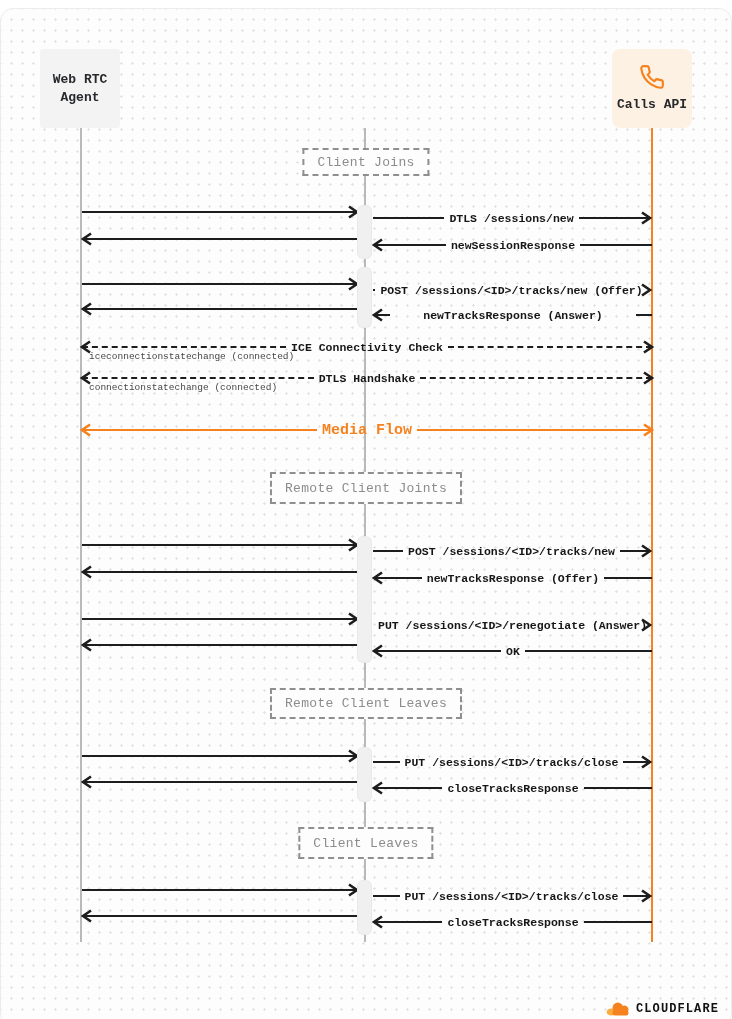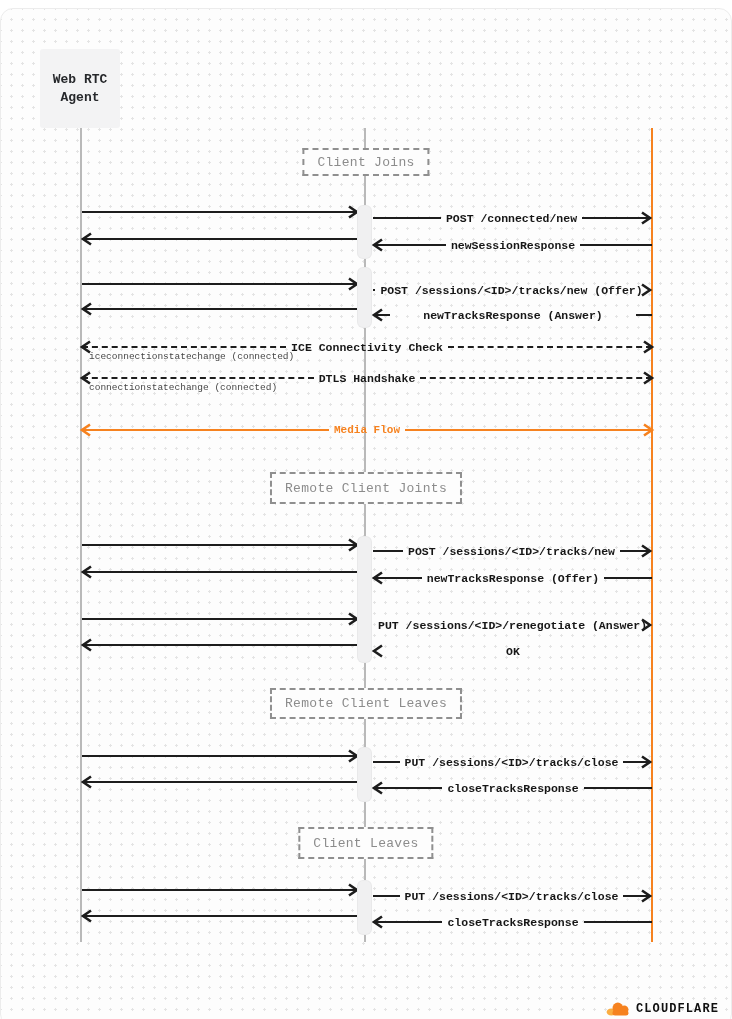--- a/index.html
+++ b/index.html
@@ -27,52 +27,60 @@
     position:absolute;left:365px;transform:translateX(-50%);
     background:#fdfdfd;border:2px dashed #8f8f8f;color:#8c8c8c;
     font-size:13px;letter-spacing:.3px;white-space:nowrap;
     display:flex;align-items:center;justify-content:center;padding:0 13px;box-sizing:border-box;
   }
   .hwrap{position:absolute;height:16px;display:flex;align-items:center;}
   .seg{flex:1 1 0;min-width:0;height:0;border-top:2.5px solid #1d1d1d;}
   .seg.dashed{border-top-style:dashed;}
   .seg.accent{border-top-color:#F6821F;}
   .mlabel{padding:0 5px;font-size:11.5px;font-weight:bold;color:#161616;white-space:nowrap;}
-  .mlabel.accent{color:#F6821F;font-size:11px;}
+  .mlabel.accent{color:#F6821F;font-size:15px;}
   .head{position:absolute;}
   .note{position:absolute;font-size:9.5px;color:#454545;white-space:nowrap;}
   .title{position:absolute;left:14px;top:986px;font-size:17.5px;font-weight:800;letter-spacing:.3px;color:#222;}
   .brand{position:absolute;right:12px;top:991px;display:flex;align-items:center;gap:4px;}
   .brandname{font-size:12px;font-weight:800;letter-spacing:1.1px;color:#111;}
 </style>
 </head>
 <body>
 
 <div id="canvas">
 
   <div class="actor gray" style="left:39px">
     <span>Web RTC</span>
     <span>Agent</span>
   </div>
+  <div class="actor cream" style="left:611px">
+    <span style="margin-bottom:6px;display:block;height:26px">
+      <svg width="26" height="26" viewBox="0 0 24 24" fill="none" stroke="#F6821F" stroke-width="2" stroke-linecap="round" stroke-linejoin="round">
+        <path d="M22 16.92v3a2 2 0 0 1-2.18 2 19.79 19.79 0 0 1-8.63-3.07 19.5 19.5 0 0 1-6-6 19.79 19.79 0 0 1-3.07-8.67A2 2 0 0 1 4.11 2h3a2 2 0 0 1 2 1.72 12.84 12.84 0 0 0 .7 2.81 2 2 0 0 1-.45 2.11L8.09 9.91a16 16 0 0 0 6 6l1.27-1.27a2 2 0 0 1 2.11-.45 12.84 12.84 0 0 0 2.81.7A2 2 0 0 1 22 16.92z"></path>
+      </svg>
+    </span>
+    <span>Calls API</span>
+  </div>
 
   <div class="lifeline gray" style="left:79px"></div>
   <div class="lifeline gray" style="left:363px"></div>
   <div class="lifeline orange" style="left:650px"></div>
 
   <div id="dyn">
       <div class="phase" style="top: 139px; height: 28px;">Client Joins</div>
       <div class="hwrap" style="left: 81px; width: 275px; top: 195px;">
         <div class="seg" style="border-top-color:#1d1d1d"></div>
       </div>
       <div class="head" style="left: 345px; top: 196px;"><svg width="14" height="14" viewBox="0 0 14 14">
           <polyline points="3,1.5 11,7 3,12.5" fill="none" stroke="#1d1d1d" stroke-width="2.6" stroke-linejoin="miter"></polyline>
         </svg></div>
       <div class="hwrap" style="left: 372px; width: 277px; top: 201px;">
         <div class="seg"></div>
-        <span class="mlabel">POST /connected/new</span>
+        <span class="mlabel">DTLS /sessions/new</span>
         <div class="seg"></div>
       </div>
       <div class="head" style="left: 638px; top: 202px;"><svg width="14" height="14" viewBox="0 0 14 14">
           <polyline points="3,1.5 11,7 3,12.5" fill="none" stroke="#1d1d1d" stroke-width="2.6" stroke-linejoin="miter"></polyline>
         </svg></div>
       <div class="hwrap" style="left: 373px; width: 278px; top: 228px;">
         <div class="seg"></div>
         <span class="mlabel">newSessionResponse</span>
         <div class="seg"></div>
       </div>
@@ -184,21 +192,21 @@
           <polyline points="3,1.5 11,7 3,12.5" fill="none" stroke="#1d1d1d" stroke-width="2.6" stroke-linejoin="miter"></polyline>
         </svg></div>
       <div class="hwrap" style="left: 372px; width: 277px; top: 608px;">
         <div class="seg"></div>
         <span class="mlabel">PUT /sessions/&lt;ID&gt;/renegotiate (Answer)</span>
         <div class="seg"></div>
       </div>
       <div class="head" style="left: 638px; top: 609px;"><svg width="14" height="14" viewBox="0 0 14 14">
           <polyline points="3,1.5 11,7 3,12.5" fill="none" stroke="#1d1d1d" stroke-width="2.6" stroke-linejoin="miter"></polyline>
         </svg></div>
-      <div class="hwrap" style="left: 373px; width: 278px; top: 634px; flex-direction: column;">
+      <div class="hwrap" style="left: 373px; width: 278px; top: 634px;">
         <div class="seg"></div>
         <span class="mlabel">OK</span>
         <div class="seg"></div>
       </div>
       <div class="head" style="left: 370px; top: 635px;"><svg width="14" height="14" viewBox="0 0 14 14">
           <polyline points="11,1.5 3,7 11,12.5" fill="none" stroke="#1d1d1d" stroke-width="2.6" stroke-linejoin="miter"></polyline>
         </svg></div>
       <div class="hwrap" style="left: 82px; width: 276px; top: 628px;">
         <div class="seg" style="border-top-color:#1d1d1d"></div>
       </div>

